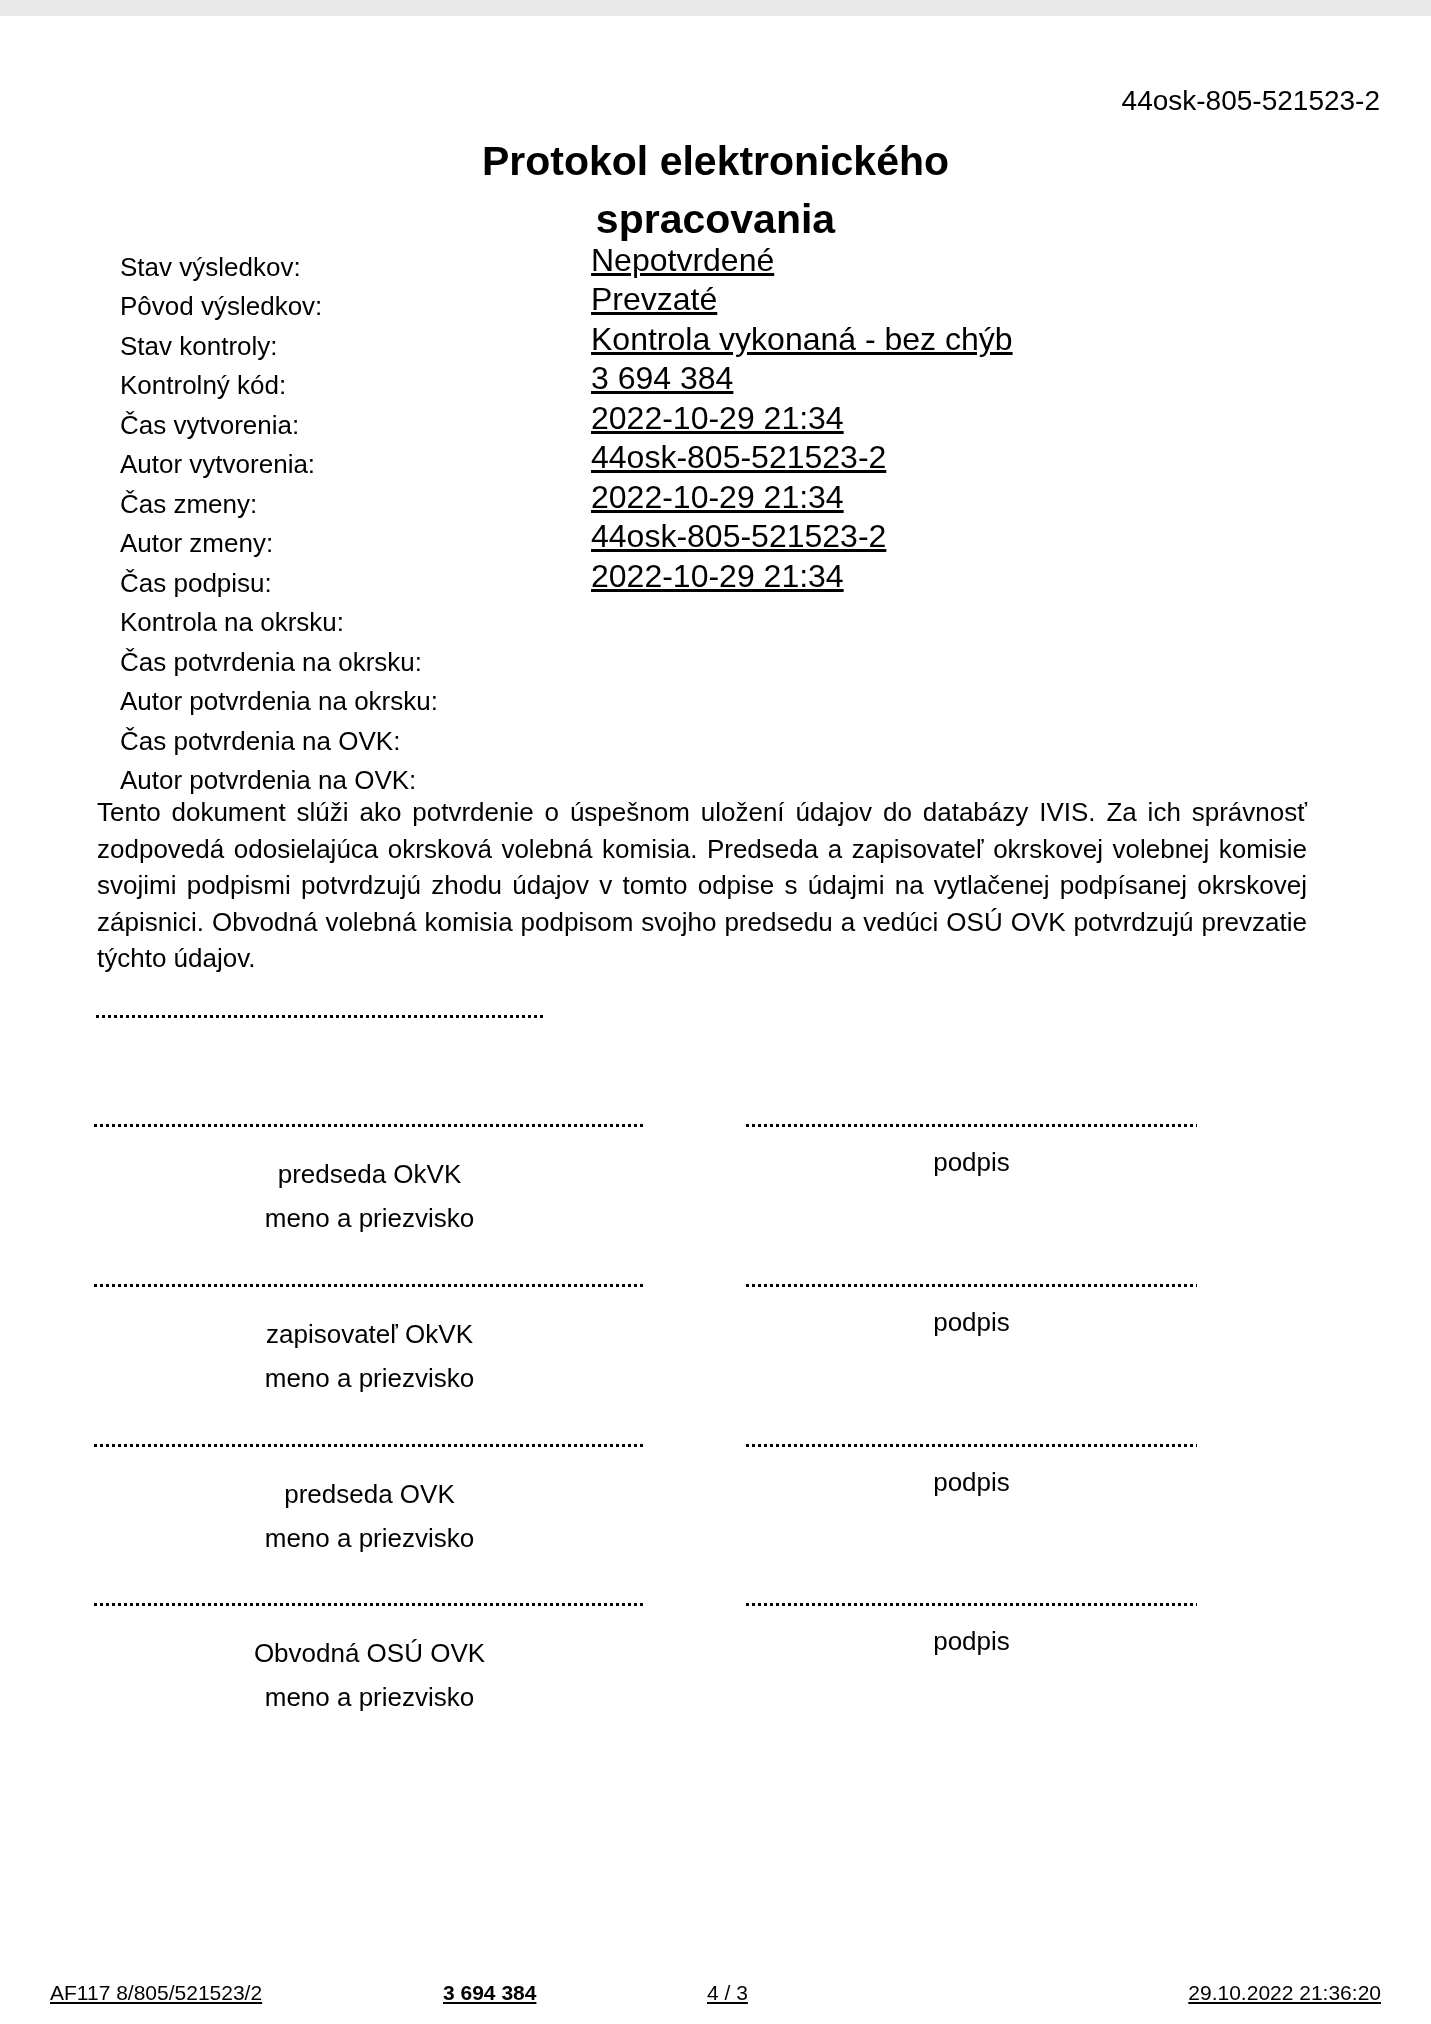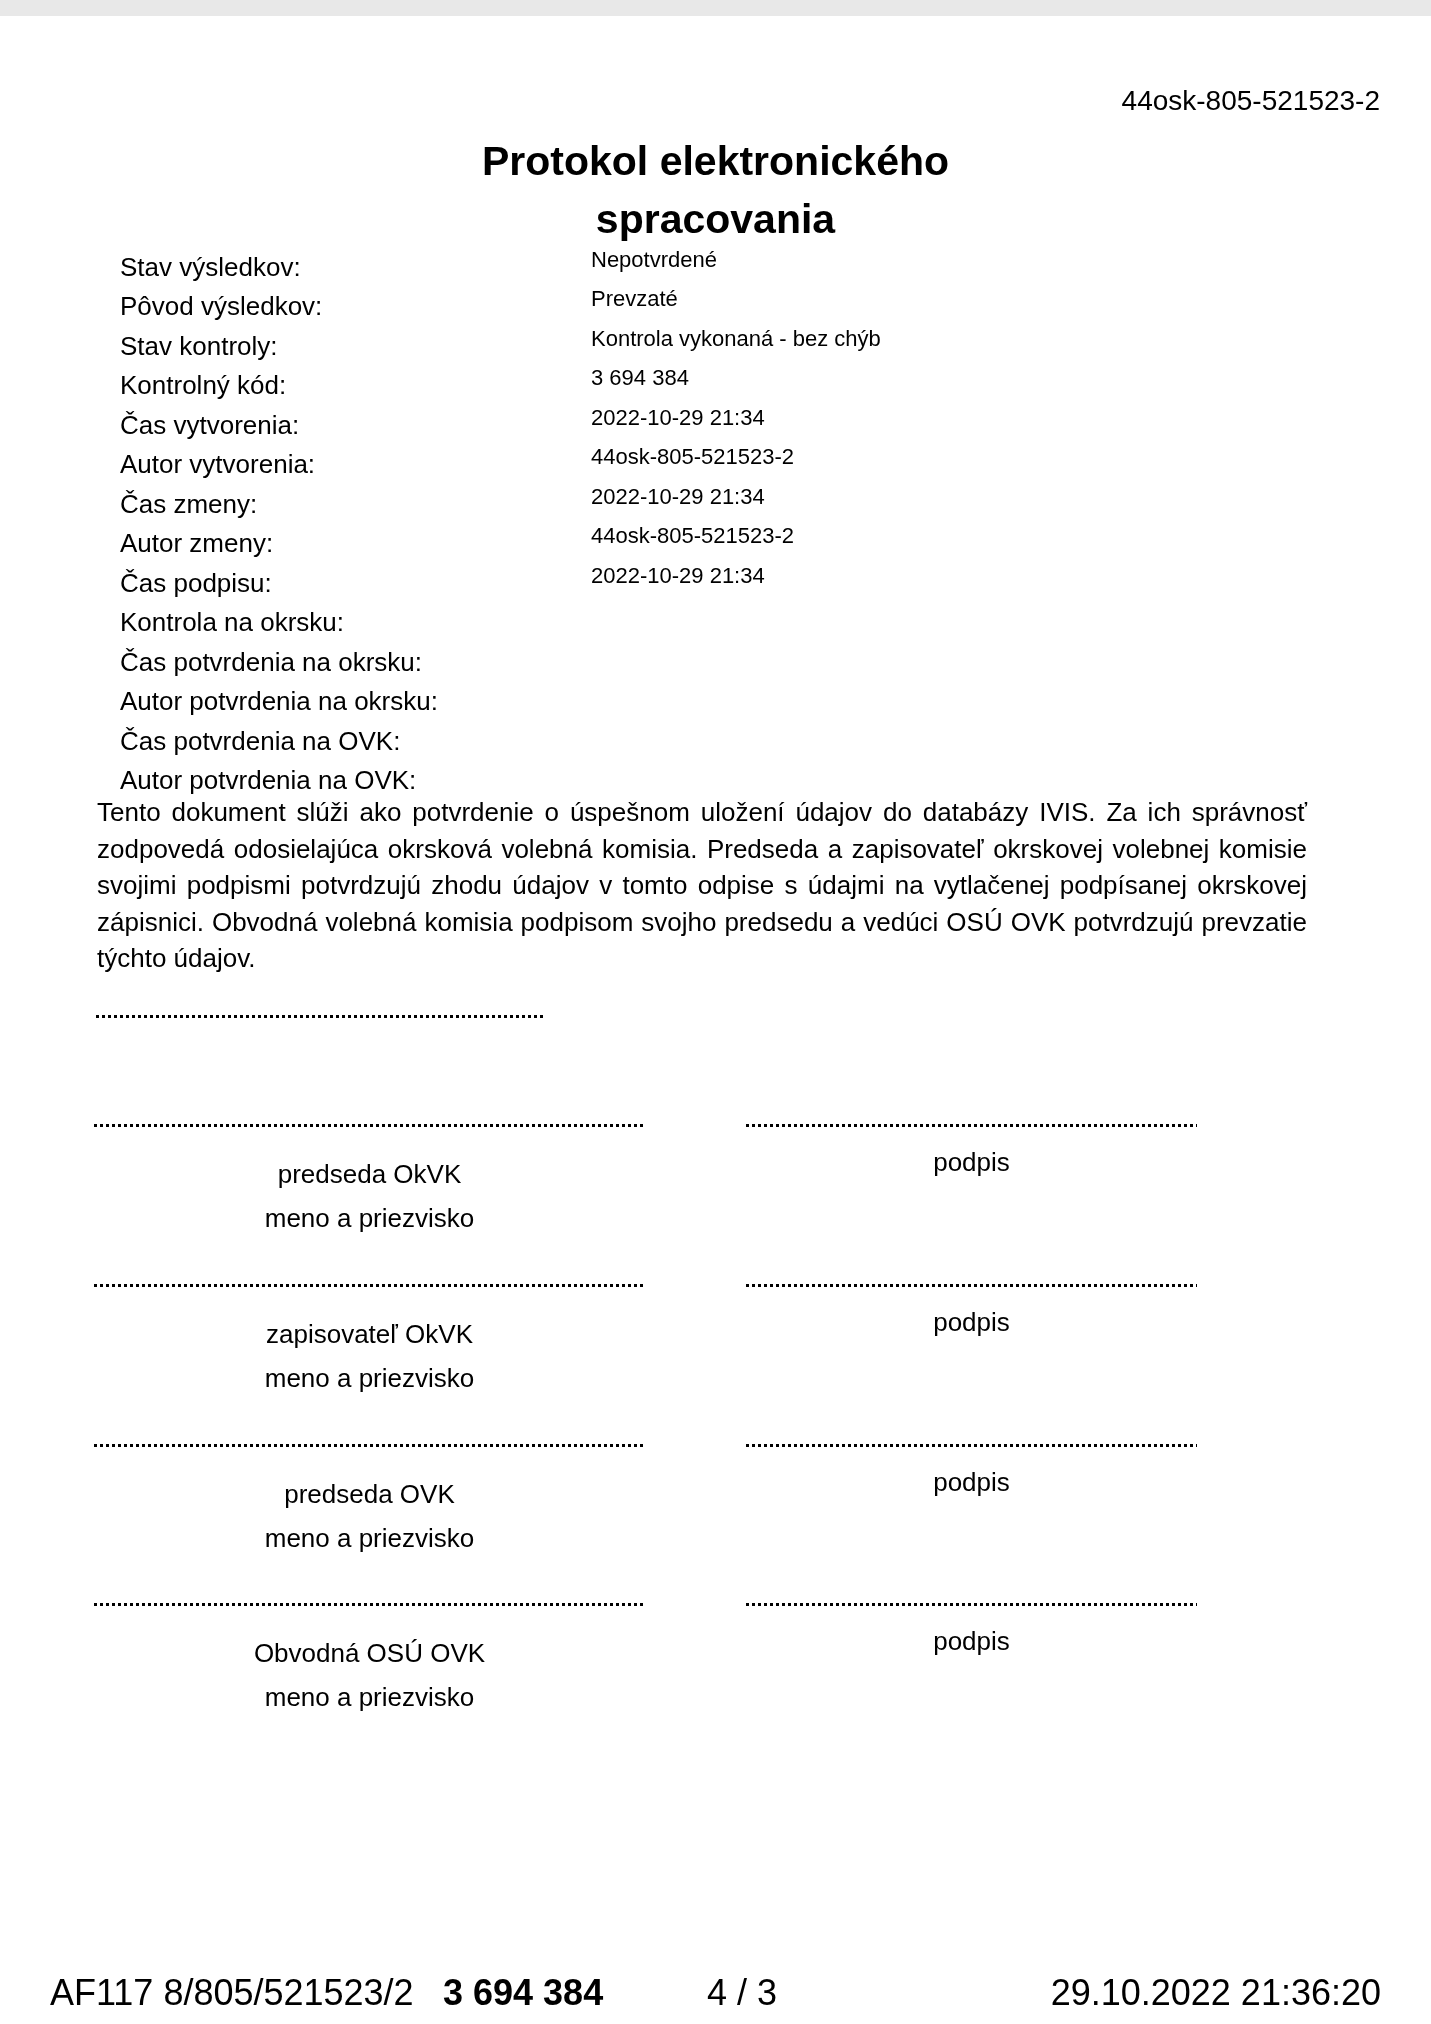--- a/index.html
+++ b/index.html
@@ -17,33 +17,33 @@
     top:68px;right:51px;
     font-size:28px;line-height:34px;
   }
   .title{
     top:116px;left:0;width:100%;
     text-align:center;
     font-size:41px;font-weight:bold;line-height:58px;
     white-space:pre-line;
   }
   .fl{left:120px;font-size:26px;line-height:32px;white-space:nowrap;}
-  .fv{left:591px;font-size:22px;line-height:32px;white-space:nowrap;}
+  .fv{left:591px;font-size:32px;line-height:32px;white-space:nowrap;text-decoration:underline;}
   .para{
     left:97px;top:778px;width:1210px;
     font-size:26px;line-height:36.5px;
     text-align:justify;
   }
   .para b{font-weight:normal;}
   .dotline{
     height:3px;
     background:repeating-linear-gradient(to right,#000 0 3px,transparent 3px 6px);
   }
   .cap{font-size:26px;line-height:32px;text-align:center;}
-  .footer-item{font-size:36px;line-height:34px;white-space:nowrap;}
+  .footer-item{font-size:21px;line-height:34px;white-space:nowrap;text-decoration:underline;}
 </style>
 </head>
 <body>
 
 <div class="page">
 
   <div class="abs header-code">44osk-805-521523-2</div>
 
   <div class="abs title">Protokol elektronického
 spracovania</div>

